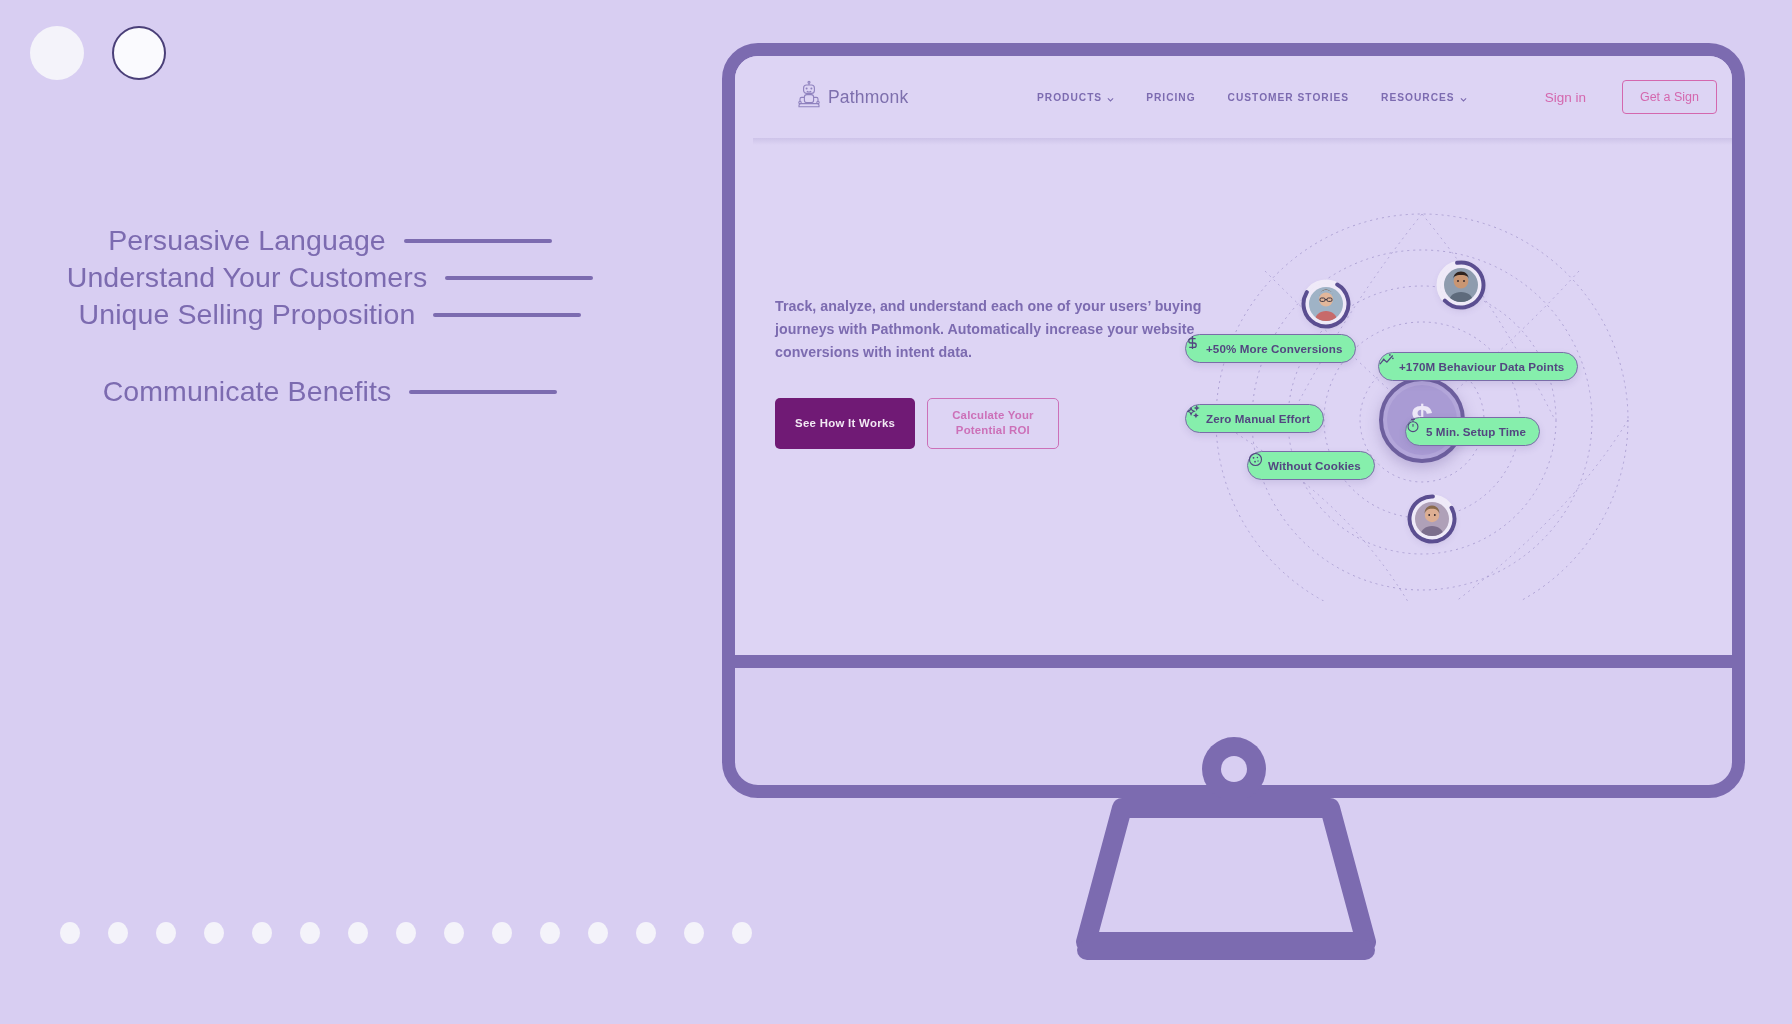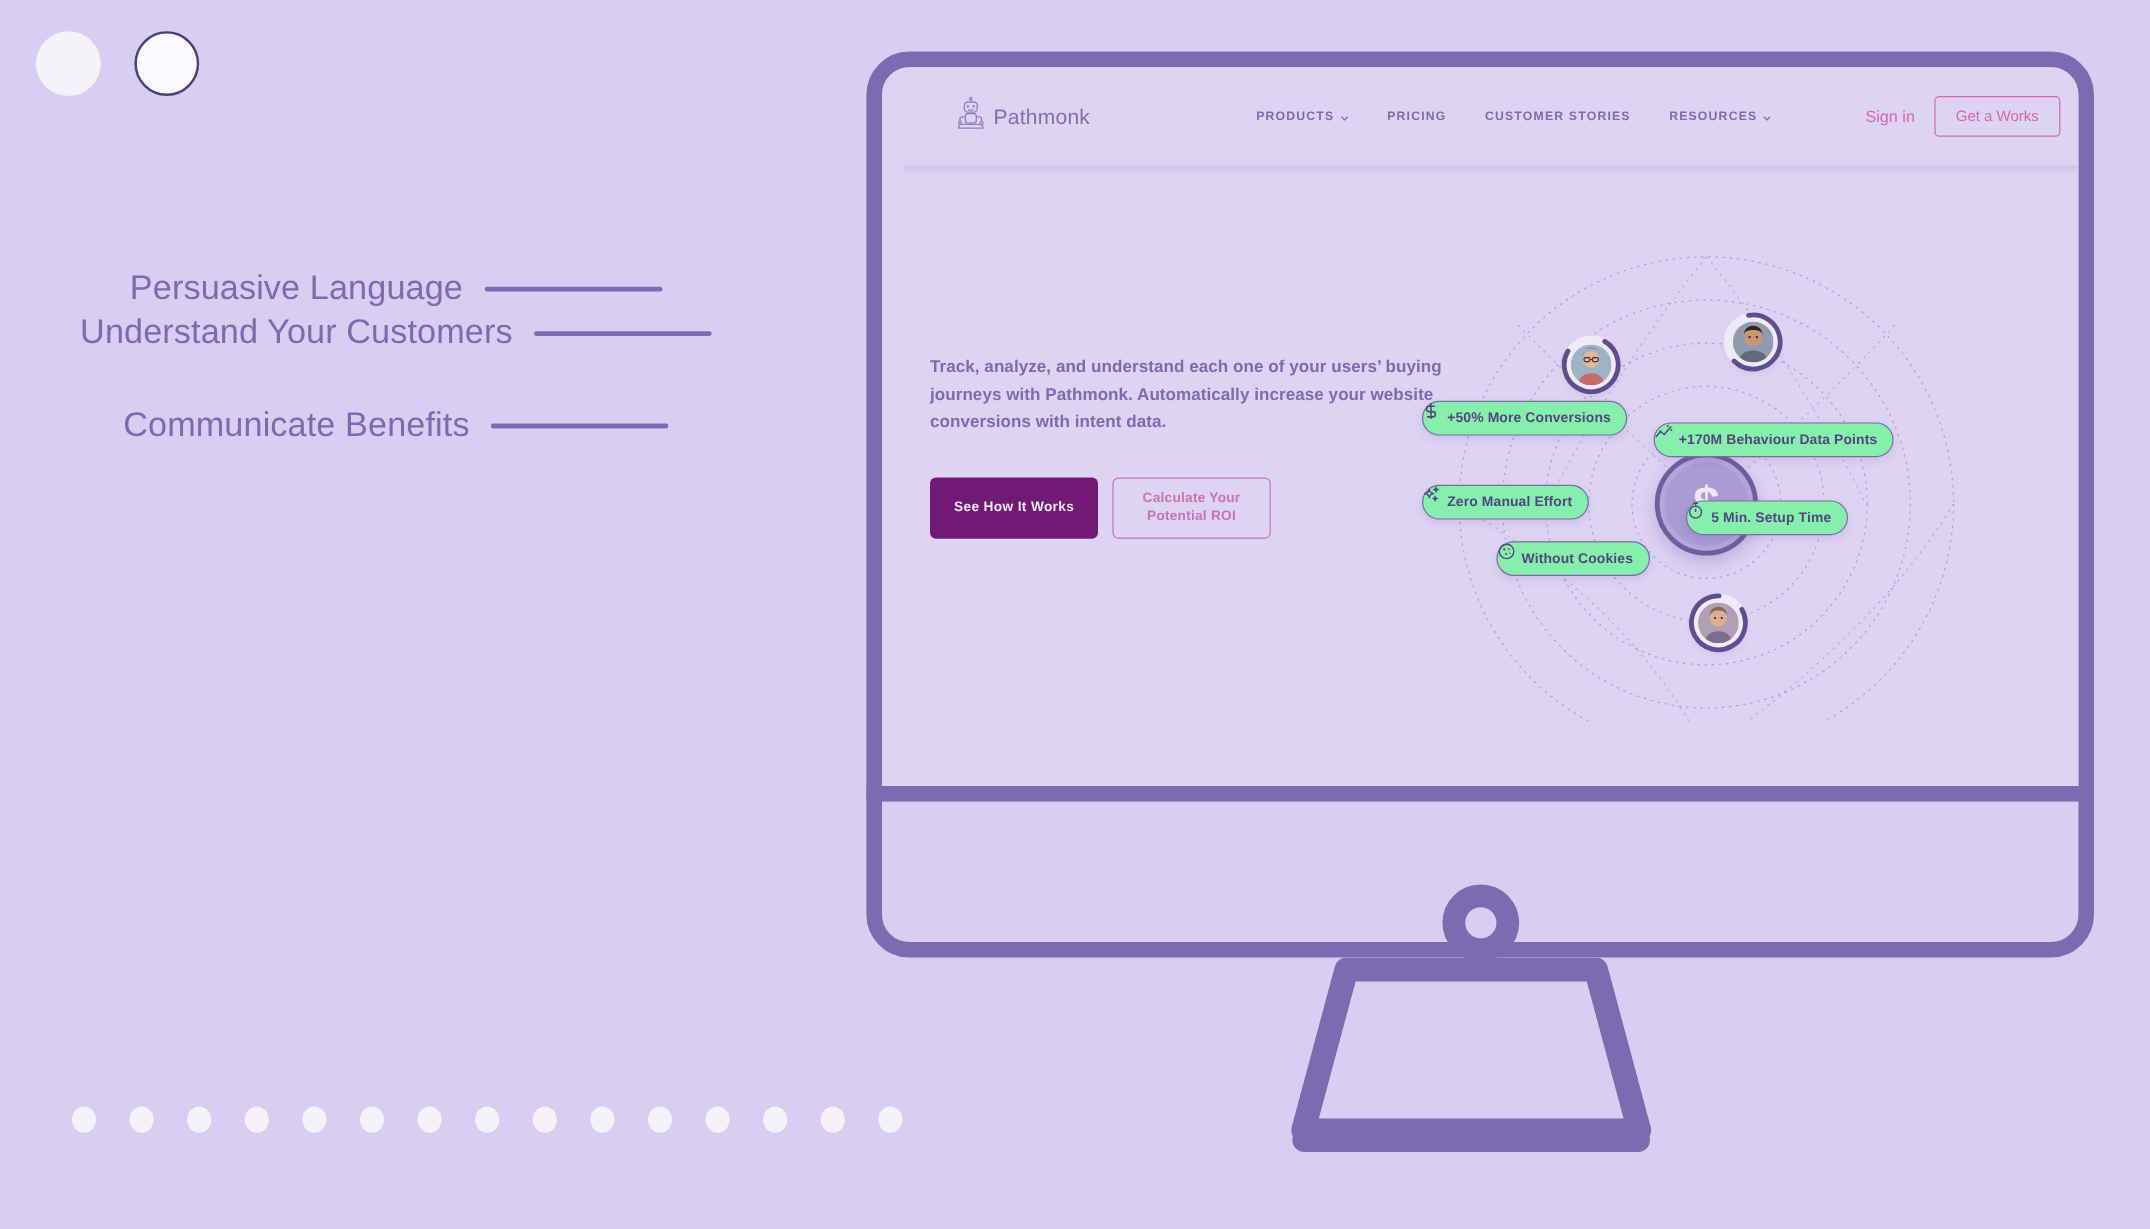--- a/index.html
+++ b/index.html
@@ -77,21 +77,21 @@
   }
   .brand { display: flex; align-items: center; gap: 7px; }
   .brand-name { color: #7D6FAD; font-size: 17.5px; letter-spacing: .2px; }
   .nav { display: flex; align-items: center; gap: 32px; margin-left: auto; }
   .nav-item {
     color: #7C6BB0; font-size: 10.2px; font-weight: bold;
     letter-spacing: 1px; display: flex; align-items: center; gap: 5px;
     white-space: nowrap;
   }
   .chev { width: 7px; height: 7px; display: inline-block; }
-  .auth { display: flex; align-items: center; gap: 16px; margin-left: 78px; }
+  .auth { display: flex; align-items: center; gap: 36px; margin-left: 78px; }
   .signin { color: #D467AE; font-size: 13.5px; }
   .demo-btn {
     color: #D467AE; font-size: 12.5px; border: 1.6px solid #D467AE;
     border-radius: 4px; padding: 9px 17px; white-space: nowrap;
   }
   .hdr-rule {
     position: absolute; left: 18px; right: 0; top: 82px; height: 7px;
     background: linear-gradient(180deg, rgba(160,148,200,.26), rgba(160,148,200,0));
   }
 
@@ -174,20 +174,24 @@
     <div class="circ circ-b"></div>
   </div>
 
   <div class="bullets">
     <div class="bullet">
       <span class="bullet-label">Persuasive Language</span>
       <span class="bullet-line"></span>
     </div>
     <div class="bullet">
       <span class="bullet-label">Understand Your Customers</span>
+      <span class="bullet-line"></span>
+    </div>
+    <div class="bullet">
+      <span class="bullet-label">Unique Selling Proposition</span>
       <span class="bullet-line"></span>
     </div>
     <div class="bullet gap">
       <span class="bullet-label">Communicate Benefits</span>
       <span class="bullet-line"></span>
     </div>
   </div>
 
   <div class="dots" id="dot-row">
       <span class="dot"></span>
@@ -252,21 +256,21 @@
             <span class="chev">
               <svg width="7" height="7" viewBox="0 0 8 8">
                   <path d="M1 2.6L4 5.6 7 2.6" stroke="#7C6BB0" stroke-width="1.2" fill="none"></path>
                 </svg>
             </span>
           </span>
         </nav>
 
         <div class="auth">
           <span class="signin">Sign in</span>
-          <span class="demo-btn">Get a Works</span>
+          <span class="demo-btn">Get a Sign</span>
         </div>
       </div>
       <div class="hdr-rule"></div>
 
       <div class="hero-copy">
         <p class="hero-sub">Track, analyze, and understand each one of your users’ buying journeys with Pathmonk. Automatically increase your website conversions with intent data.</p>
         <div class="cta-row">
           <span class="cta-primary">See How It Works</span>
           <span class="cta-secondary">
             <span>

